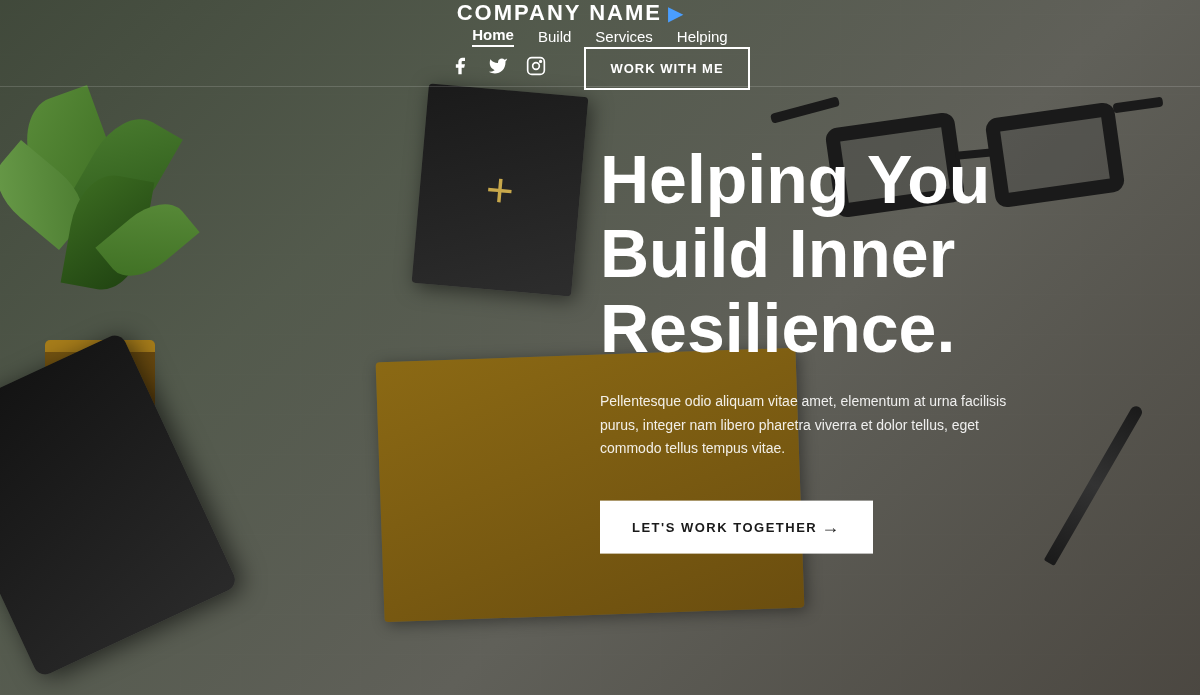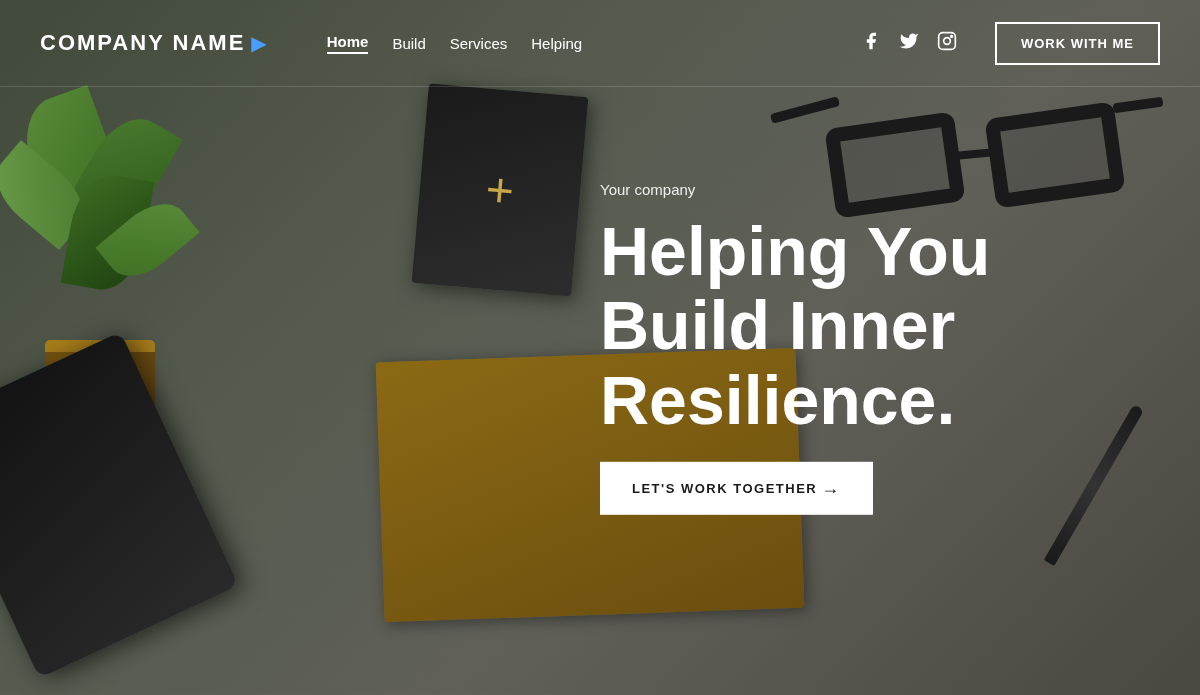--- a/index.html
+++ b/index.html
@@ -261,20 +261,21 @@
       top: 0;
       left: 0;
       width: 100%;
       height: 87px;
       display: flex;
       align-items: center;
       padding: 0 40px;
       z-index: 10;
       background: transparent;
       border-bottom: 1px solid rgba(255,255,255,0.15);
+      flex-direction: column;
     }
 
     .brand {
       display: flex;
       align-items: center;
       margin-right: 60px;
     }
 
     .brand-name {
       font-size: 22px;
@@ -460,19 +461,19 @@
           <circle cx="17.5" cy="6.5" r="1" fill="white"></circle>
         </svg>
       </a>
     </div>
 
     <button class="cta-button">WORK WITH ME</button>
   </div>
 </nav>
 
 <div class="hero-content">
-  <p class="hero-subtitle">Your company</p>
   <h1 class="hero-title">Helping You Build Inner Resilience.</h1>
+  <p class="hero-description">Pellentesque odio aliquam vitae amet, elementum at urna facilisis purus, integer nam libero pharetra viverra et dolor tellus, eget commodo tellus tempus vitae.</p>
   <a class="hero-cta">
     <span>LET'S WORK TOGETHER</span>
     <span class="arrow-icon">→</span>
   </a>
 </div>
 
 </body></html>

